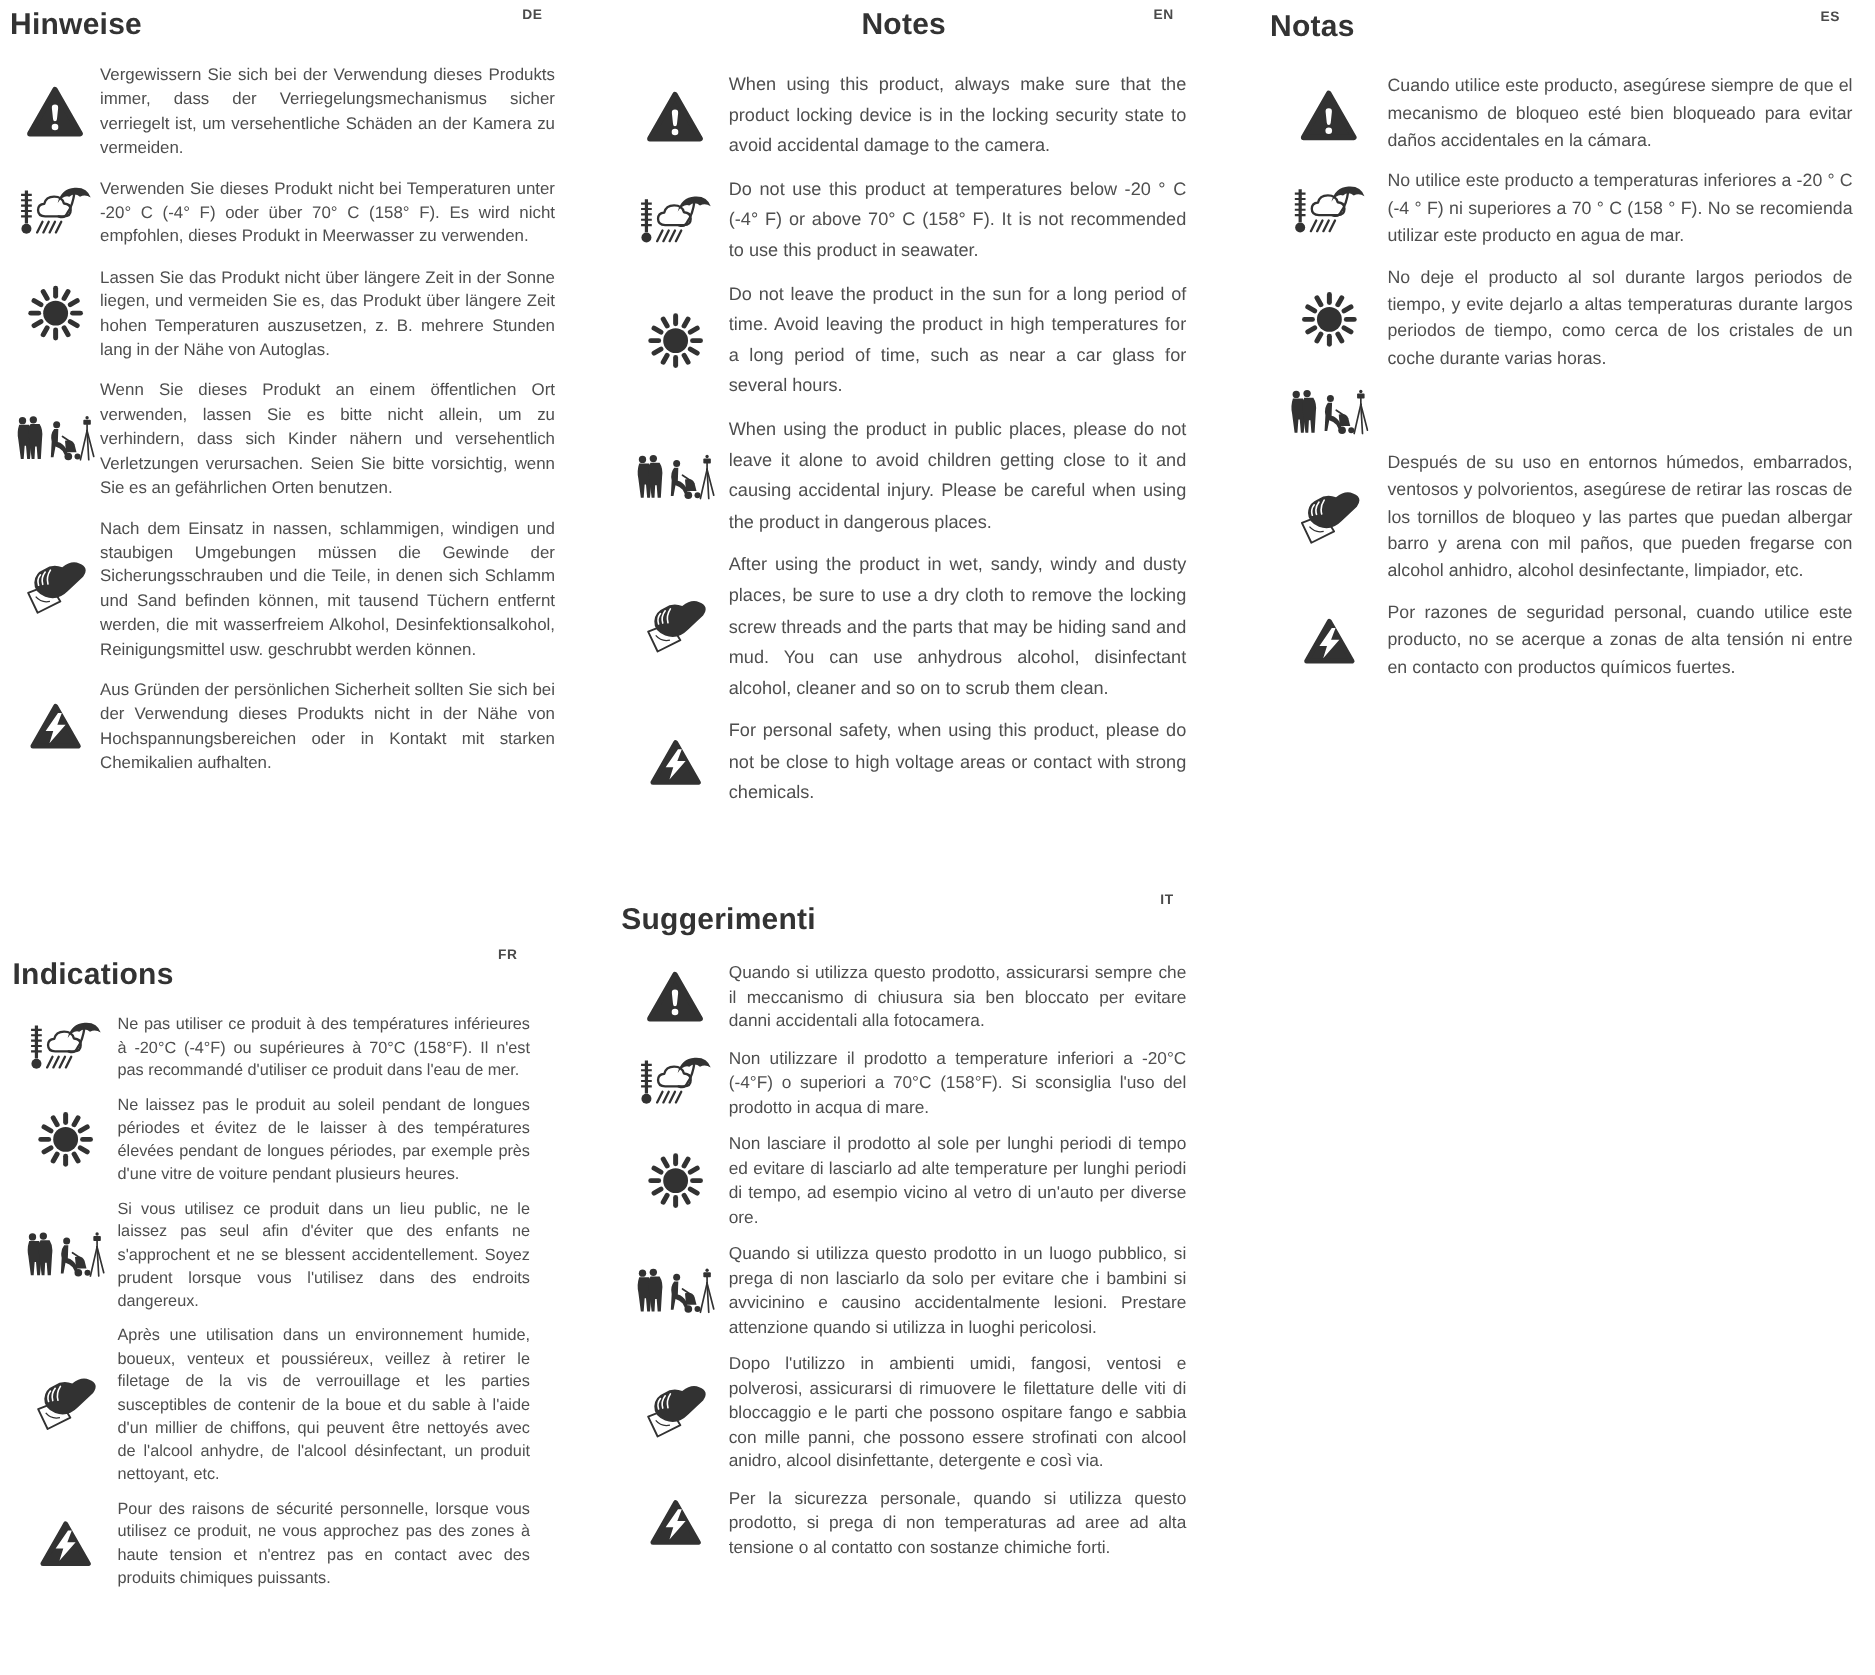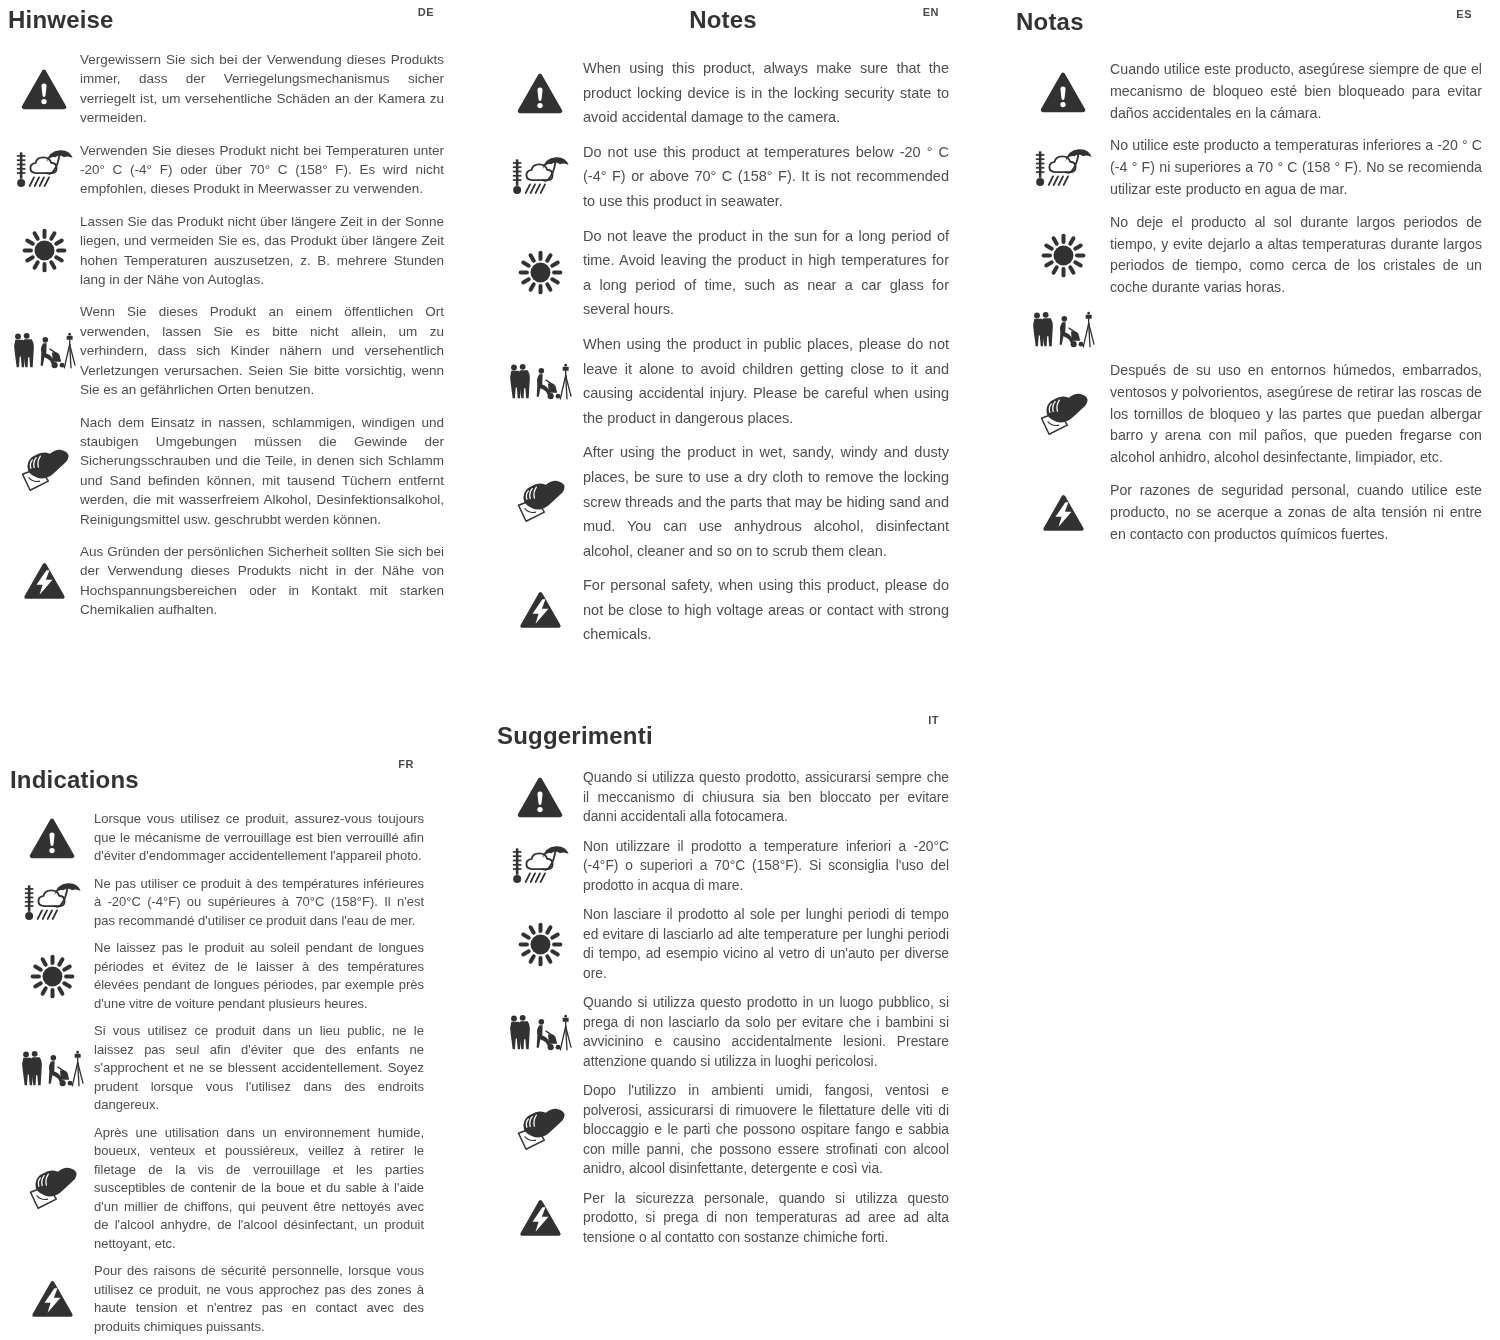--- a/index.html
+++ b/index.html
@@ -313,28 +313,20 @@
         </span>
       <p>Por razones de seguridad personal, cuando utilice este producto, no se acerque a zonas de alta tensión ni entre en contacto con productos químicos fuertes.</p>
     </div>
   </section>
 
   <section class="sec s-fr">
     <span class="lang">FR</span>
     <h1 class="title">Indications</h1>
     <div class="item">
       <span class="ic">
-          <svg class="svg-warn">
-            <use href="#i-warn"></use>
-          </svg>
-        </span>
-      <p>Lorsque vous utilisez ce produit, assurez-vous toujours que le mécanisme de verrouillage est bien verrouillé afin d'éviter d'endommager accidentellement l'appareil photo.</p>
-    </div>
-    <div class="item">
-      <span class="ic">
           <svg class="svg-temp">
             <use href="#i-temp"></use>
           </svg>
         </span>
       <p>Ne pas utiliser ce produit à des températures inférieures à -20°C (-4°F) ou supérieures à 70°C (158°F). Il n'est pas recommandé d'utiliser ce produit dans l'eau de mer.</p>
     </div>
     <div class="item">
       <span class="ic">
           <svg class="svg-sun">
             <use href="#i-sun"></use>

